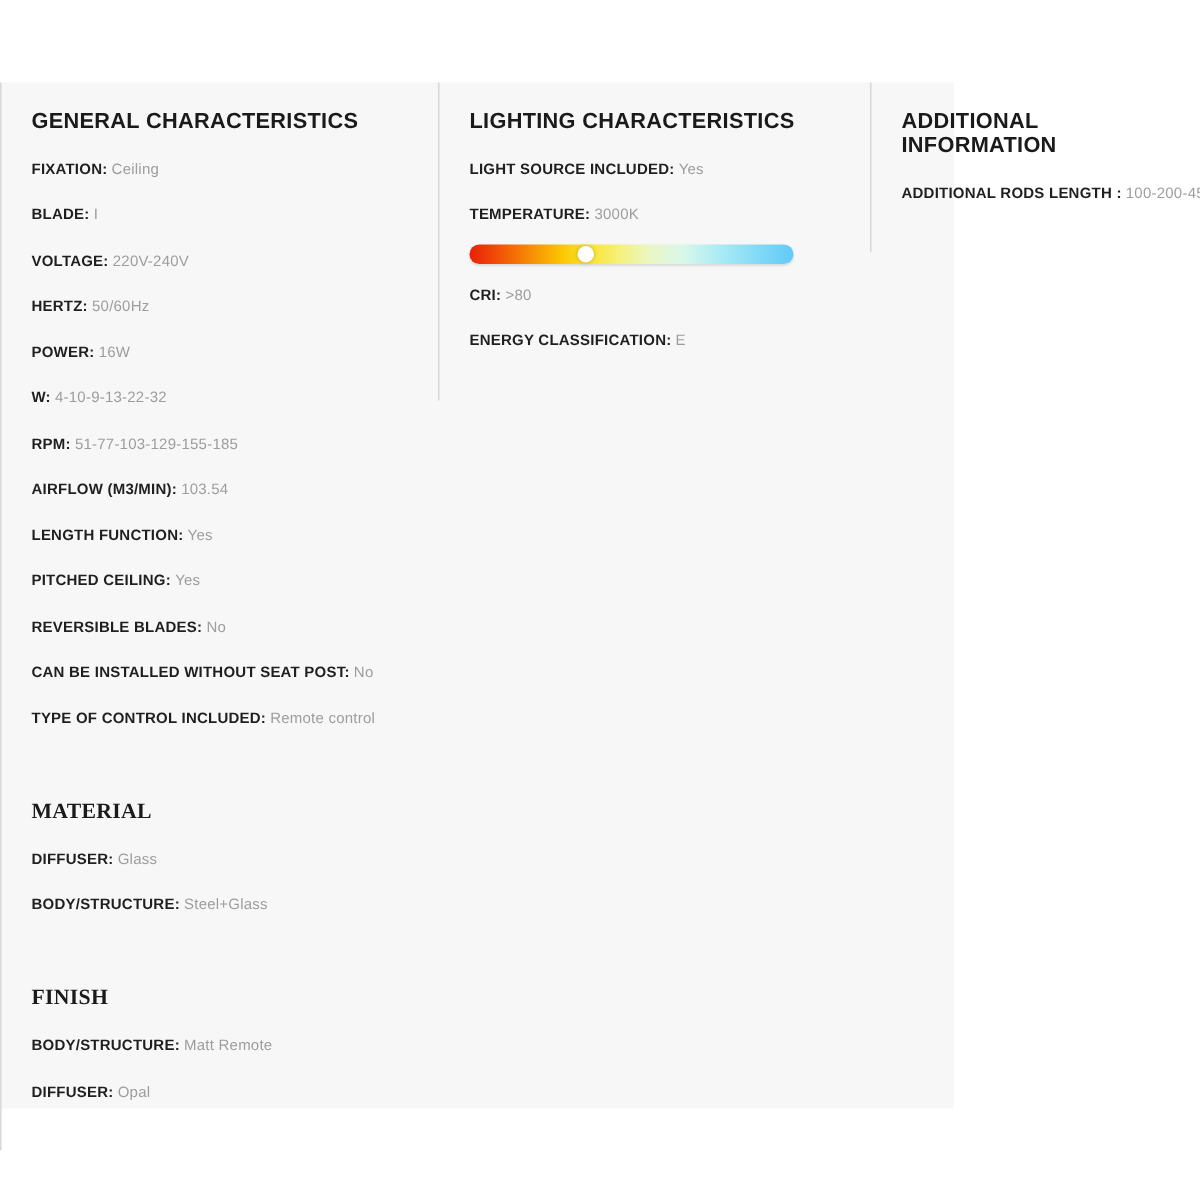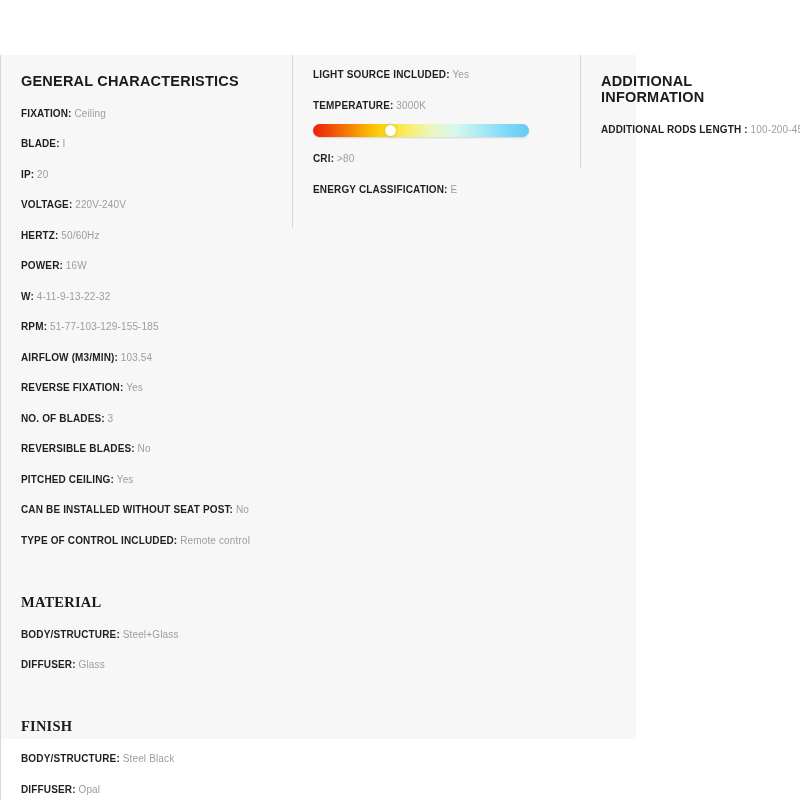--- a/index.html
+++ b/index.html
@@ -125,101 +125,94 @@
       <div>
         <div class="spec-row">
           <span class="spec-label">FIXATION:</span>
           <span class="spec-value">Ceiling</span>
         </div>
         <div class="spec-row">
           <span class="spec-label">BLADE:</span>
           <span class="spec-value">I</span>
         </div>
         <div class="spec-row">
-          <span class="spec-label">IP:</span>
-          <span class="spec-value">20</span>
-        </div>
-        <div class="spec-row">
           <span class="spec-label">VOLTAGE:</span>
           <span class="spec-value">220V-240V</span>
         </div>
         <div class="spec-row">
           <span class="spec-label">HERTZ:</span>
           <span class="spec-value">50/60Hz</span>
         </div>
         <div class="spec-row">
           <span class="spec-label">POWER:</span>
           <span class="spec-value">16W</span>
         </div>
         <div class="spec-row">
           <span class="spec-label">W:</span>
-          <span class="spec-value">4-11-9-13-22-32</span>
+          <span class="spec-value">4-10-9-13-22-32</span>
         </div>
         <div class="spec-row">
           <span class="spec-label">RPM:</span>
           <span class="spec-value">51-77-103-129-155-185</span>
         </div>
         <div class="spec-row">
           <span class="spec-label">AIRFLOW (M3/MIN):</span>
           <span class="spec-value">103.54</span>
         </div>
         <div class="spec-row">
-          <span class="spec-label">REVERSE FIXATION:</span>
+          <span class="spec-label">LENGTH FUNCTION:</span>
           <span class="spec-value">Yes</span>
         </div>
         <div class="spec-row">
-          <span class="spec-label">NO. OF BLADES:</span>
-          <span class="spec-value">3</span>
+          <span class="spec-label">PITCHED CEILING:</span>
+          <span class="spec-value">Yes</span>
         </div>
         <div class="spec-row">
           <span class="spec-label">REVERSIBLE BLADES:</span>
           <span class="spec-value">No</span>
         </div>
         <div class="spec-row">
-          <span class="spec-label">PITCHED CEILING:</span>
-          <span class="spec-value">Yes</span>
-        </div>
-        <div class="spec-row">
           <span class="spec-label">CAN BE INSTALLED WITHOUT SEAT POST:</span>
           <span class="spec-value">No</span>
         </div>
         <div class="spec-row">
           <span class="spec-label">TYPE OF CONTROL INCLUDED:</span>
           <span class="spec-value">Remote control</span>
         </div>
       </div>
 
       <div class="section-title sub">MATERIAL</div>
 
       <div>
         <div class="spec-row">
+          <span class="spec-label">DIFFUSER:</span>
+          <span class="spec-value">Glass</span>
+        </div>
+        <div class="spec-row">
           <span class="spec-label">BODY/STRUCTURE:</span>
           <span class="spec-value">Steel+Glass</span>
         </div>
-        <div class="spec-row">
-          <span class="spec-label">DIFFUSER:</span>
-          <span class="spec-value">Glass</span>
-        </div>
       </div>
 
       <div class="section-title sub">FINISH</div>
 
       <div>
         <div class="spec-row">
           <span class="spec-label">BODY/STRUCTURE:</span>
-          <span class="spec-value">Steel Black</span>
+          <span class="spec-value">Matt Remote</span>
         </div>
         <div class="spec-row">
           <span class="spec-label">DIFFUSER:</span>
           <span class="spec-value">Opal</span>
         </div>
       </div>
     </div>
 
     <div class="col col-lighting">
+      <div class="section-title">LIGHTING CHARACTERISTICS</div>
 
       <div class="spec-row">
         <span class="spec-label">LIGHT SOURCE INCLUDED:</span>
         <span class="spec-value">Yes</span>
       </div>
       <div class="spec-row">
         <span class="spec-label">TEMPERATURE:</span>
         <span class="spec-value">3000K</span>
       </div>
 

